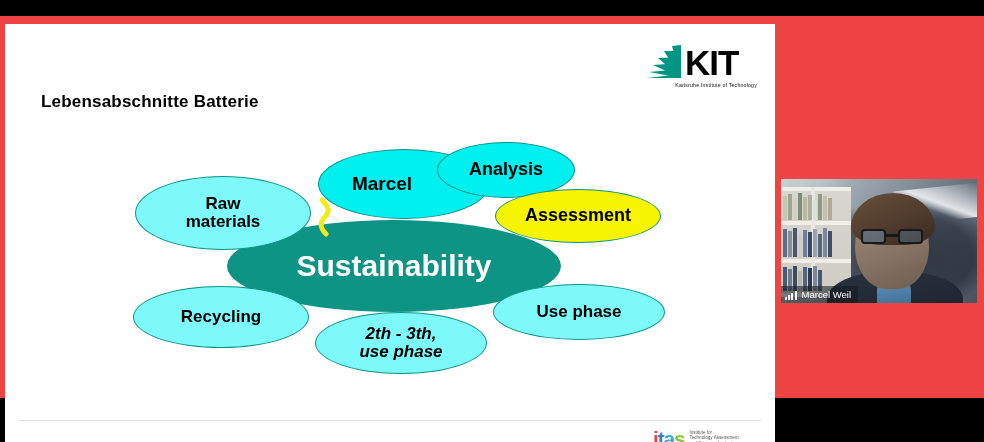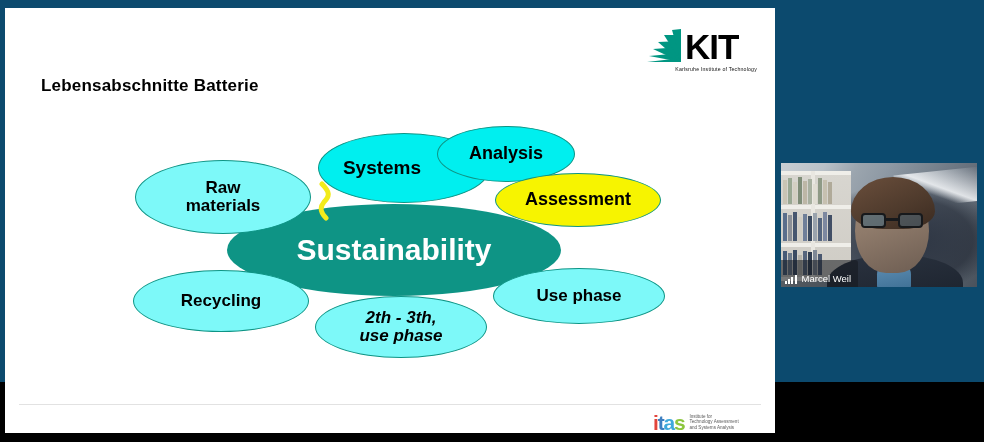--- a/index.html
+++ b/index.html
@@ -11,23 +11,23 @@
     width: 984px;
     height: 442px;
     overflow: hidden;
     font-family: "Liberation Sans", sans-serif;
     position: relative;
   }
 
   
   #stage {
     position: absolute;
-    left: 0; top: 0;
+    left: 0; top: 16px;
     width: 984px; height: 382px;
-    background: #0c4a6e;
+    background: #ef4444;
   }
 
   
   #slide {
     position: absolute;
     left: 5px;
     top: 8px;
     width: 770px;
     height: 425px;
     background: #ffffff;
@@ -258,21 +258,21 @@
     background: linear-gradient(206deg, rgba(255,255,255,0.0) 0%, rgba(246,248,250,0.85) 48%, rgba(255,255,255,0.0) 62%);
     transform: rotate(-6deg);
   }
   #name-badge {
     position: absolute;
     left: 0;
     bottom: 0;
     height: 17px;
     display: flex;
     align-items: center;
-    padding: 10px 7px 0 4px;
+    padding: 0 7px 0 4px;
     background: rgba(20,24,30,0.55);
     border-radius: 0 3px 0 0;
   }
   #name-badge .bars {
     display: flex;
     align-items: flex-end;
     gap: 1.2px;
     height: 10px;
     margin-right: 5px;
   }
@@ -322,21 +322,21 @@
       </div>
 
       <div class="node" style="left:130px; top:152px; width:176px; height:74px; background:#7DF9F9; border:1.5px solid #0E9485; font-size:17px;">
         <span>
           <span>Raw</span><br>
           <span>materials</span>
         </span>
       </div>
 
       <div class="node" style="left:313px; top:125px; width:172px; height:70px; background:#00EFEF; border:1.5px solid #0E9485; font-size:19px; padding-right:44px;">
-        <span>Systems</span>
+        <span>Marcel</span>
       </div>
 
       <div class="node" style="left:432px; top:118px; width:138px; height:56px; background:#00EFEF; border:1.5px solid #0E9485; font-size:18px;">
         <span>Analysis</span>
       </div>
 
       <div class="node" style="left:490px; top:165px; width:166px; height:54px; background:#F7F400; border:1.5px solid #0E9485; font-size:18px;">
         <span>Assessment</span>
       </div>
 

